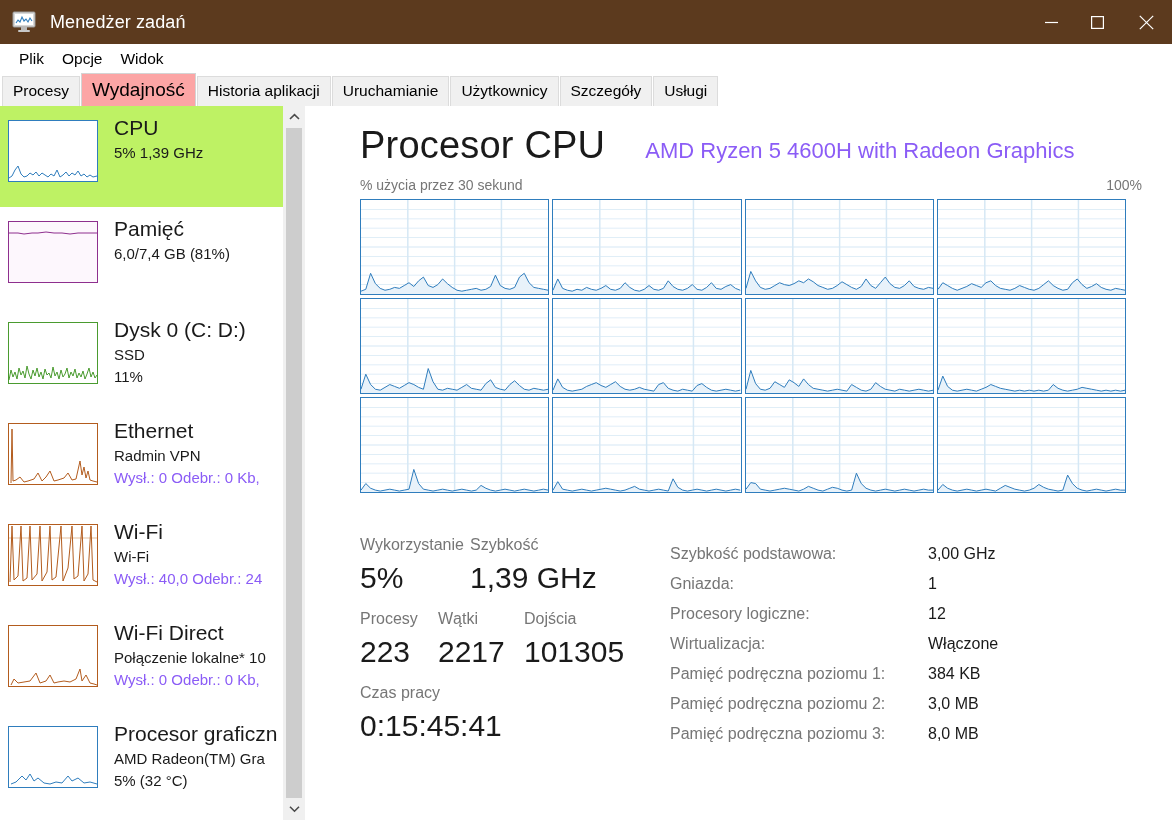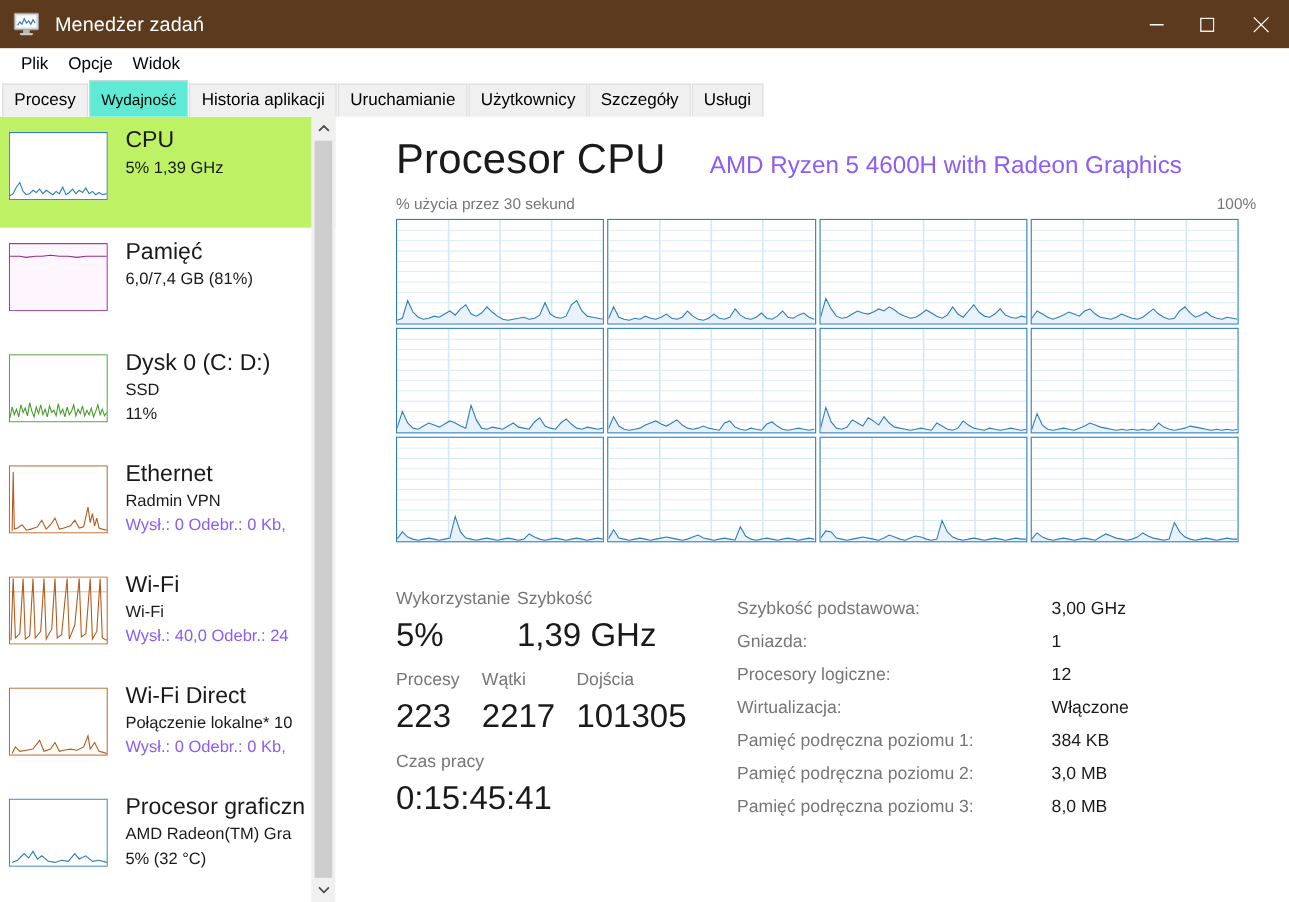--- a/index.html
+++ b/index.html
@@ -42,22 +42,22 @@
   }
   .tabstrip::after {
     content: ""; position: absolute; left: 0; right: 0; bottom: 0; height: 1px; background: #ffffff;
   }
   .tab {
     font-size: 15.5px; color: #000; padding: 4px 10px 5px 10px;
     background: #f0f0f0; border: 1px solid #dcdcdc; border-bottom: none;
     margin-right: 1px; line-height: 20px; position: relative; z-index: 1;
   }
   .tab.active {
-    background: #5eead4; border-color: #d4d4d4; padding-top: 6px; padding-bottom: 6px;
-    font-size: 14px; z-index: 3;
+    background: #fca5a5; border-color: #d4d4d4; padding-top: 6px; padding-bottom: 6px;
+    font-size: 19px; z-index: 3;
   }
 
   
   .content { flex: 1 1 auto; display: flex; min-height: 0; background: #ffffff; }
 
   
   .sidebar {
     width: 305px; flex: 0 0 305px; position: relative; overflow: hidden;
     background: #ffffff; border-right: 0;
   }
@@ -112,21 +112,21 @@
   .stat-label { font-size: 16px; color: #767676; line-height: 24px; }
   .stat-value { font-size: 30px; color: #1a1a1a; line-height: 42px; }
   .sb-util { width: 110px; }
   .sb-speed { width: 180px; }
   .sb-proc { width: 78px; }
   .sb-thr { width: 86px; }
   .sb-han { width: 120px; }
   .stat-group { margin-bottom: 8px; }
 
   .specs { flex: 1 1 auto; padding-top: 6px; }
-  .spec-row { display: flex; line-height: 30px; gap: 28px; }
+  .spec-row { display: flex; line-height: 30px; }
   .spec-key { width: 258px; flex: 0 0 258px; font-size: 16px; color: #767676; }
   .spec-val { font-size: 16px; color: #1a1a1a; }
 </style>
 </head>
 <body>
 
 <div class="window">
 
   <div class="titlebar">
     <div class="tm-icon">

